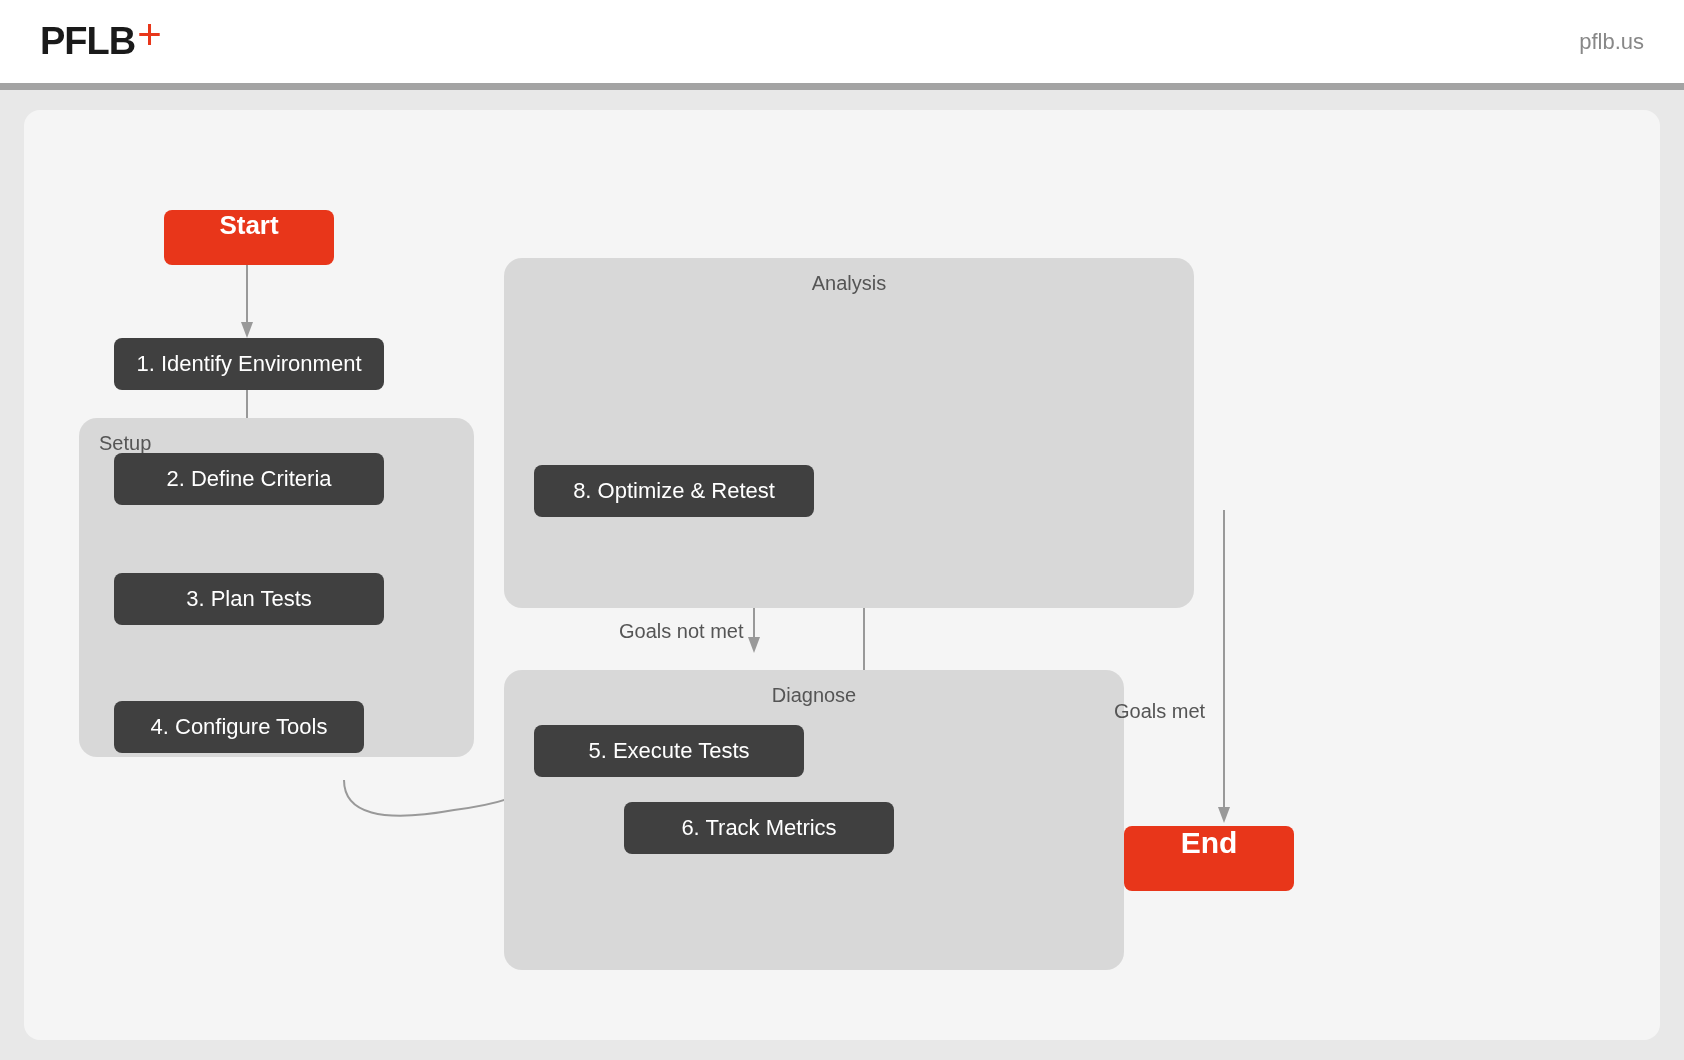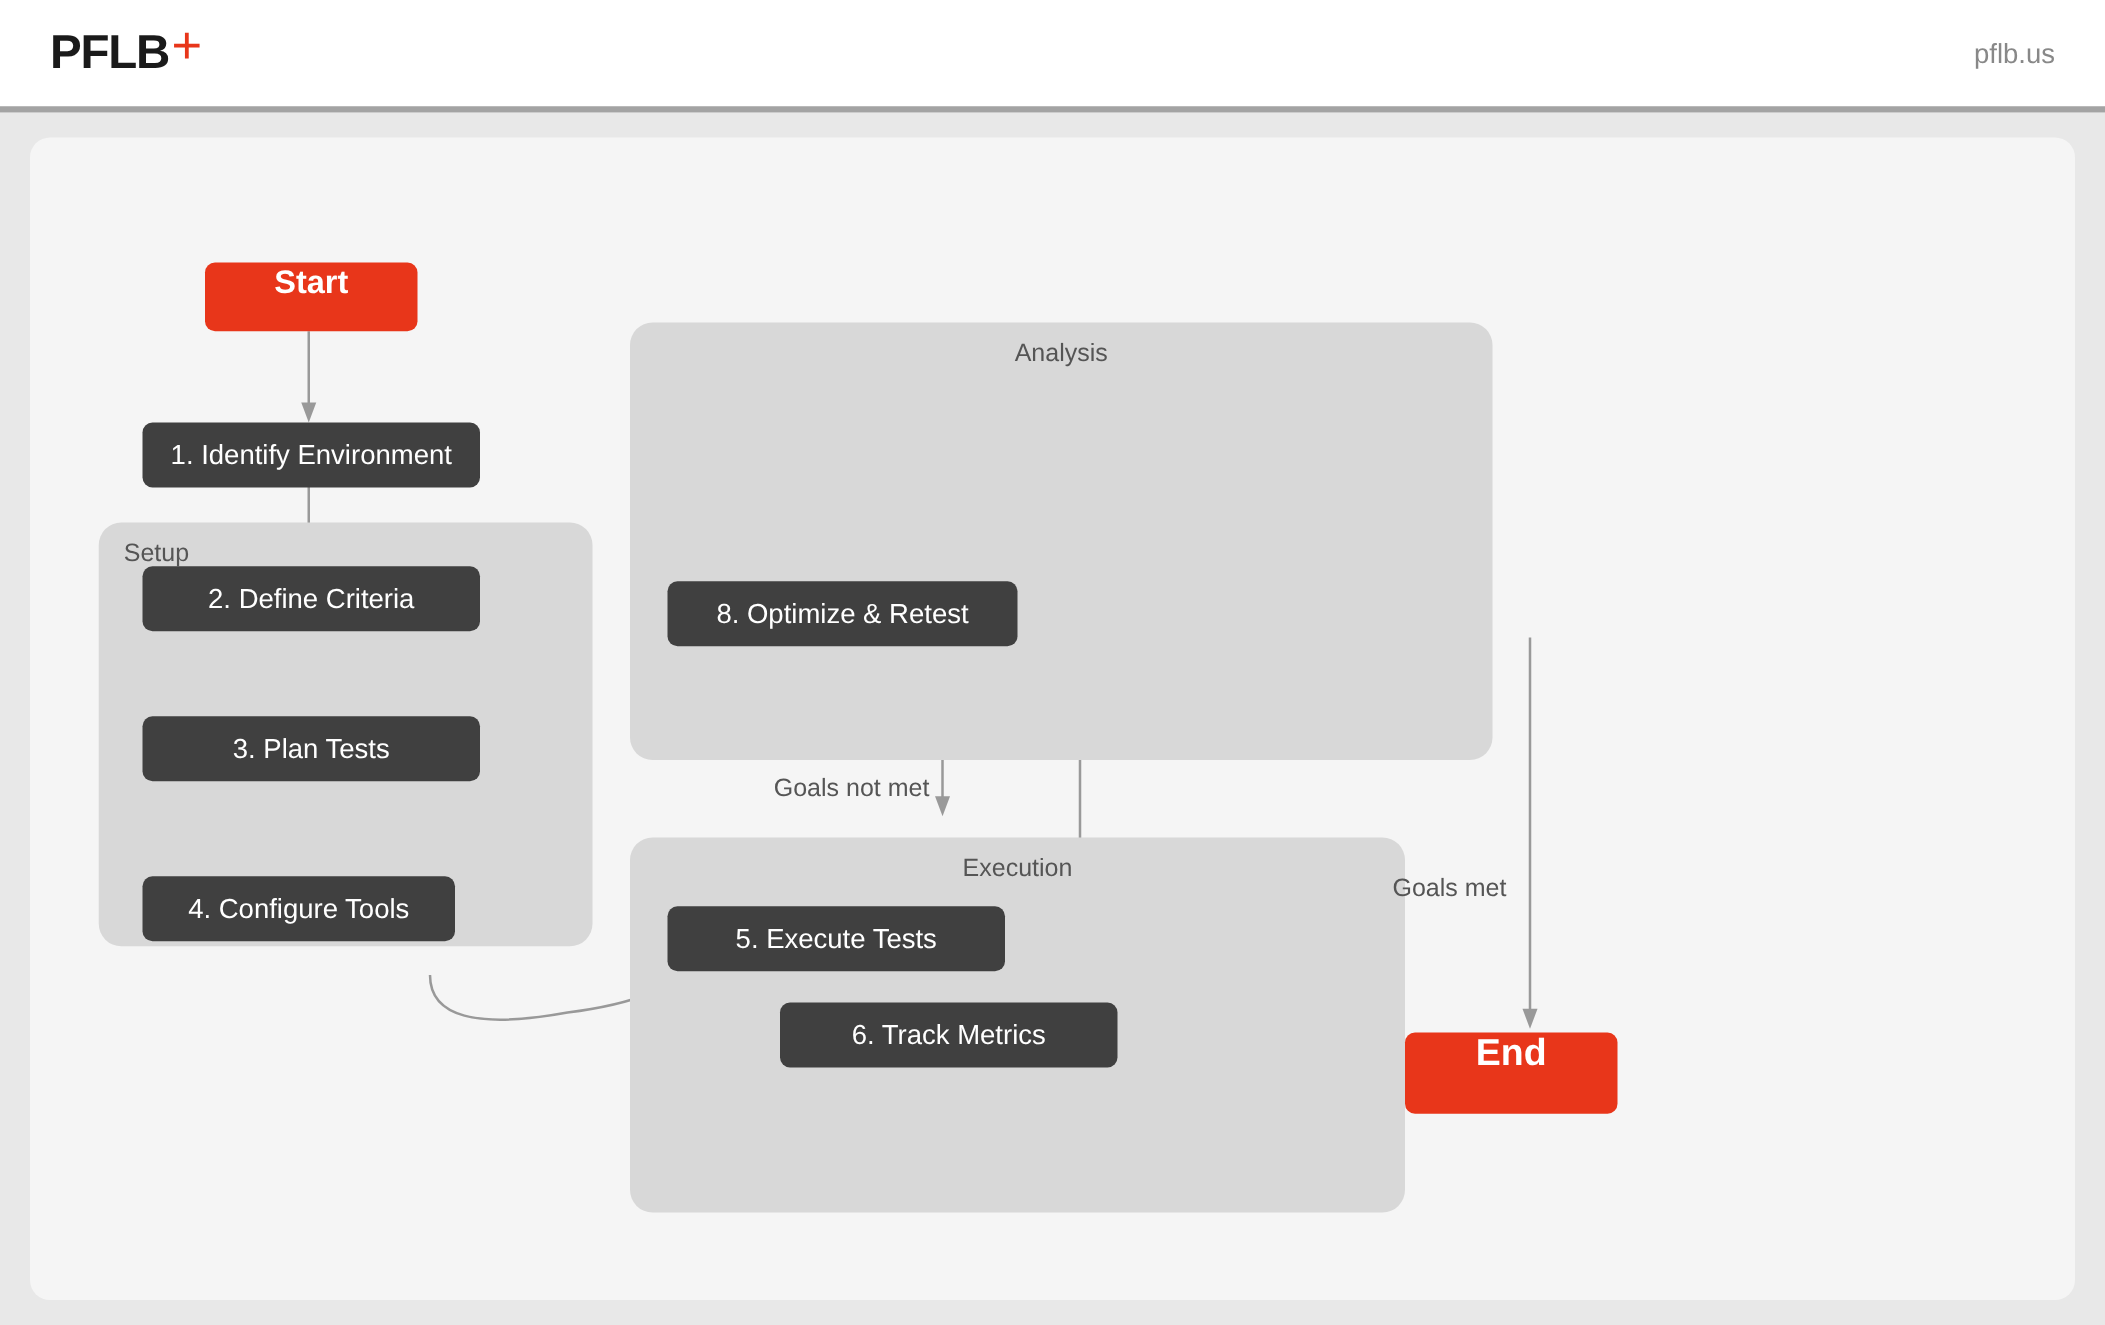--- a/index.html
+++ b/index.html
@@ -12,21 +12,21 @@
     }
 
     
     .header {
       background: #ffffff;
       display: flex;
       align-items: center;
       justify-content: space-between;
       padding: 0 40px;
       height: 90px;
-      border-bottom: 5px solid #a3a3a3;
+      border-bottom: 7px solid #a3a3a3;
     }
     .logo {
       display: flex;
       align-items: center;
       gap: 0px;
     }
     .logo-text {
       font-size: 38px;
       font-weight: 900;
       color: #1a1a1a;
@@ -200,21 +200,21 @@
     <div class="box-group" style="left:480px; top:148px; width:690px; height:350px;">
       <span class="group-label" style="top:14px; left:50%; transform:translateX(-50%);">Analysis</span>
     </div>
 
 
     <div class="box-black" style="left:510px; top:355px; width:280px; height:52px;">
       <span>8. Optimize &amp; Retest</span>
     </div>
 
     <div class="box-group" style="left:480px; top:560px; width:620px; height:300px;">
-      <span class="group-label" style="top:14px; left:50%; transform:translateX(-50%);">Execution</span>
+      <span class="group-label" style="top:14px; left:50%; transform:translateX(-50%);">Diagnose</span>
     </div>
 
     <div class="box-black" style="left:510px; top:615px; width:270px; height:52px;">
       <span>5. Execute Tests</span>
     </div>
 
     <div class="box-black" style="left:600px; top:692px; width:270px; height:52px;">
       <span>6. Track Metrics</span>
     </div>
 

